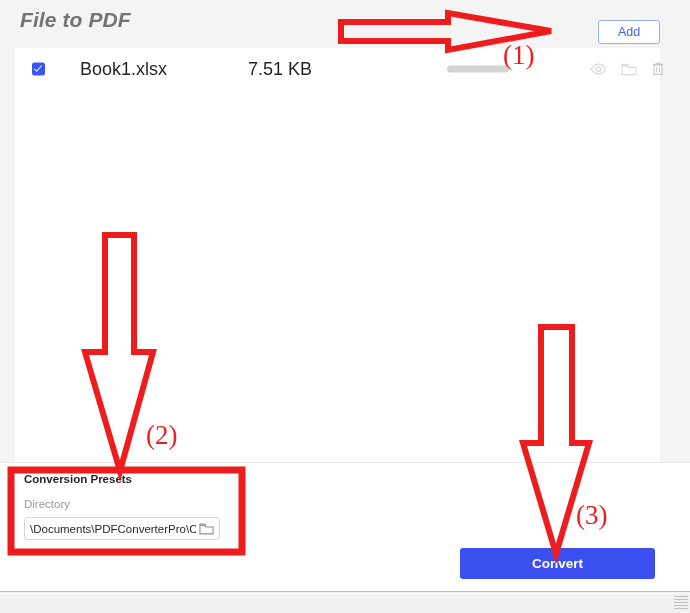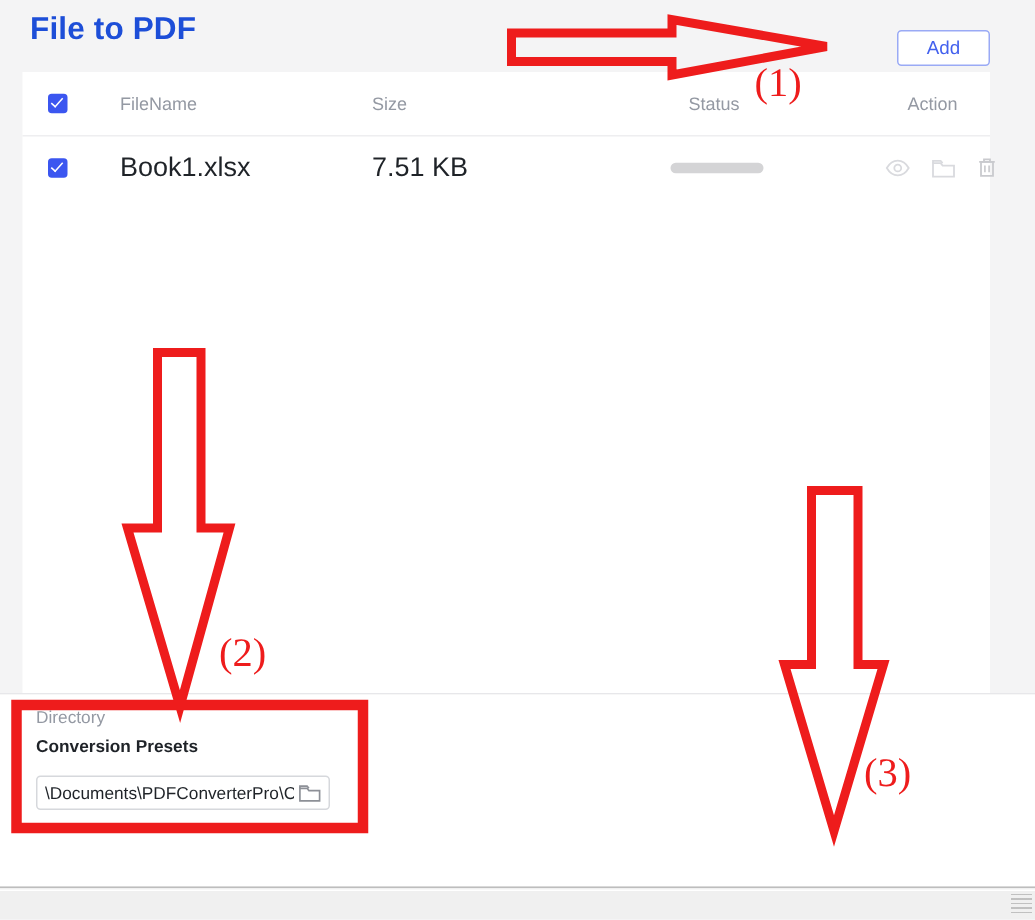--- a/index.html
+++ b/index.html
@@ -32,22 +32,23 @@
     width: 690px;
     height: 48px;
     background: #f4f4f5;
   }
   #page-title {
     position: absolute;
     left: 20px;
     top: 8px;
     font-size: 21px;
     font-weight: bold;
-    color: #1d4ed8;
+    color: #737373;
     letter-spacing: 0.1px;
+    font-style: italic;
   }
   #header-actions {
     position: absolute;
     right: 30px;
     top: 20px;
     display: flex;
     gap: 10px;
   }
   .hdr-btn {
     height: 24px;
@@ -287,29 +288,20 @@
   <div id="header-bar">
     <div id="page-title">File to PDF</div>
 
     <div id="header-actions">
       <div class="hdr-btn primary">Add</div>
     </div>
   </div>
 
   <div id="file-card">
 
-    <div id="table-header">
-      <div class="col-check">
-        <div class="checkbox"></div>
-      </div>
-      <div class="col-name th">FileName</div>
-      <div class="col-size th">Size</div>
-      <div class="col-status th">Status</div>
-      <div class="col-action th">Action</div>
-    </div>
 
     <div class="table-row">
       <div class="col-check">
         <div class="checkbox"></div>
       </div>
       <div class="col-name td">Book1.xlsx</div>
       <div class="col-size td">7.51 KB</div>
       <div class="col-status">
         <div class="progress-bar"></div>
       </div>
@@ -339,33 +331,34 @@
       </div>
     </div>
 
   </div>
 
   <div id="card-divider"></div>
 
   <div id="bottom-area">
 
     <div id="presets-block">
+      <div id="presets-title">Conversion Presets</div>
       <div id="directory-label">Directory</div>
-      <div id="presets-title">Conversion Presets</div>
       <div id="directory-field">
         <input id="directory-input" type="text" value="\Documents\PDFConverterPro\Create" style="">
         <span id="browse-dir-button">
           <svg width="15" height="14" viewBox="0 0 16 14">
             <path d="M1 3.3h5.1l1.3 1.6H15v7.3H1z" fill="none" stroke="#8d9097" stroke-width="1.2"></path>
             <path d="M1 3.3V1.8h5.1l1.3 1.5" fill="none" stroke="#8d9097" stroke-width="1.2"></path>
           </svg>
         </span>
       </div>
     </div>
 
+    <button id="convert-button">Convert</button>
   </div>
 
 </div>
 
 <div id="window-bottom">
   <div id="resize-grip"></div>
 </div>
 
 <div id="annotations">
   <svg width="690" height="613" viewBox="0 0 690 613">

